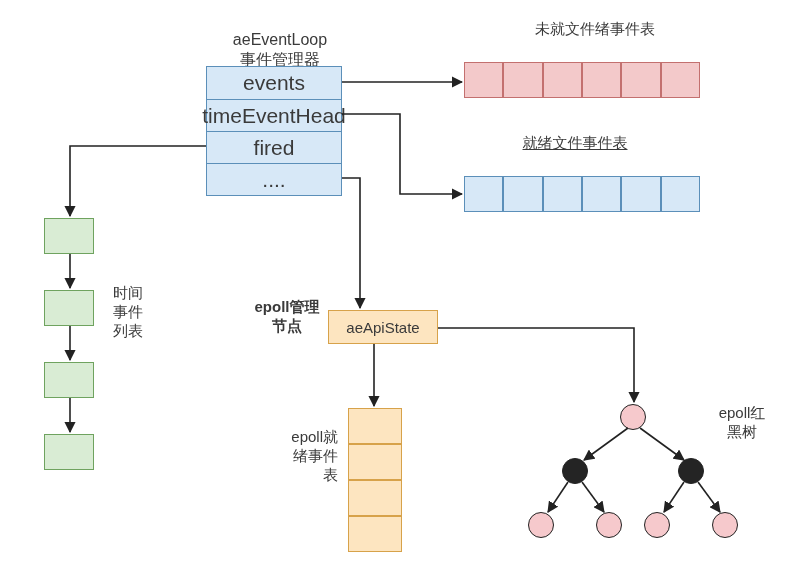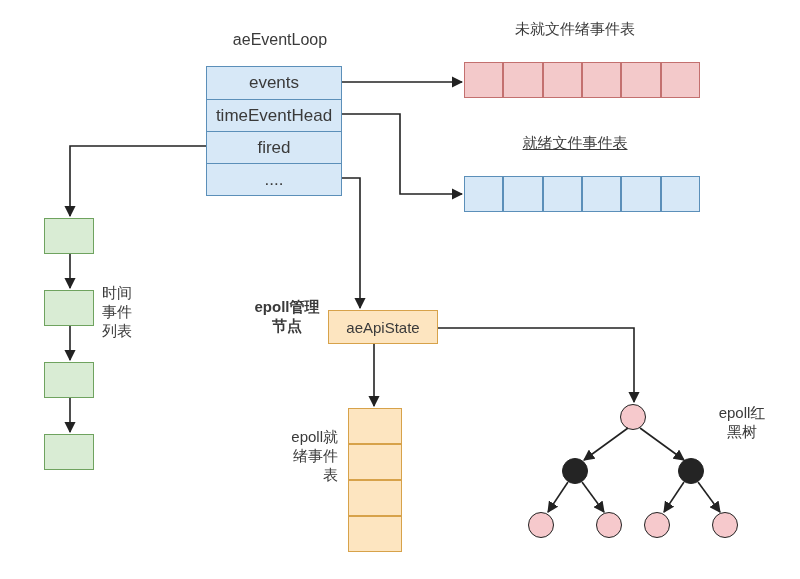--- a/index.html
+++ b/index.html
@@ -4,58 +4,59 @@
 <style>
   html,body{margin:0;padding:0;}
   body{
     width:800px;height:579px;
     font-family:"Helvetica Neue",Arial,"PingFang SC","Microsoft YaHei",sans-serif;
     font-size:15px;color:#3a3a3a;background:#fff;position:relative;
   }
   .box{position:absolute;box-sizing:border-box;}
   .label{position:absolute;text-align:center;line-height:1.25;}
   .struct{border:1px solid #5b8fb9;background:#d7e8f7;}
-  .struct .row{height:32px;box-sizing:border-box;border-top:1px solid #5b8fb9;display:flex;align-items:center;justify-content:center;font-size:17px;}
+  .struct .row{height:32px;box-sizing:border-box;border-top:1px solid #5b8fb9;display:flex;align-items:center;justify-content:center;font-size:21px;}
   .struct .row:first-child{border-top:none;}
   .harray{display:flex;}
   .harray .c{flex:1;border:1px solid;box-sizing:border-box;}
   .varray .c{height:36px;border:1px solid;box-sizing:border-box;}
   .green .c{background:#d9ecd4;border-color:#6fa35f;}
   .red .c{background:#f3c9ca;border-color:#c3706f;}
   .blue .c{background:#d7e8f7;border-color:#5b8fb9;}
   .orange{background:#fde5c0;border:1px solid #d7a24a;display:flex;align-items:center;justify-content:center;}
   .orange-v .c{background:#fde5c0;border-color:#d7a24a;}
   svg.wires{position:absolute;left:0;top:0;pointer-events:none;}
   .node{position:absolute;width:26px;height:26px;border-radius:50%;border:1.5px solid #222;box-sizing:border-box;}
   .pink{background:#f6c9cc;}
   .black{background:#242424;}
 </style>
 </head>
 <body>
 
 <div class="label" style="left:205px;top:30px;width:150px;">
   <div style="font-size:16px;">aeEventLoop</div>
+  <div style="font-size:16px;">事件管理器</div>
 </div>
 
 <div class="box struct" style="left:206px;top:66px;width:136px;">
   <div class="row">
       <span>events</span>
     </div>
   <div class="row">
       <span>timeEventHead</span>
     </div>
   <div class="row">
       <span>fired</span>
     </div>
   <div class="row">
       <span>....</span>
     </div>
 </div>
 
-<div class="label" style="left:500px;top:20px;width:150px;">
+<div class="label" style="left:520px;top:20px;width:150px;">
   <span>未就文件绪事件表</span>
 </div>
 
 <div class="box harray red" style="left:464px;top:62px;width:236px;height:36px;">
   <div class="c"></div>
     <div class="c"></div>
     <div class="c"></div>
     <div class="c"></div>
     <div class="c"></div>
     <div class="c"></div>
@@ -88,21 +89,21 @@
     <div class="varray green" style="height:100%;">
       <div class="c" style="height:100%;"></div>
     </div>
   </div>
 <div class="box" style="left:44px;top:434px;width:50px;height:36px;">
     <div class="varray green" style="height:100%;">
       <div class="c" style="height:100%;"></div>
     </div>
   </div>
 
-<div class="label" style="left:92px;top:284px;width:40px;text-align:right;text-decoration:underline;">
+<div class="label" style="left:113px;top:284px;width:40px;text-align:left;text-decoration:underline;">
   <span style="writing-mode:horizontal-tb;display:inline-block;">时间事件列表</span>
 </div>
 
 <div class="box orange" style="left:328px;top:310px;width:110px;height:34px;text-align:right;">
   <span>aeApiState</span>
 </div>
 
 <div class="label" style="left:254px;top:298px;width:66px;text-align:center;font-weight:bold;">
   <span>epoll管理节点</span>
 </div>

